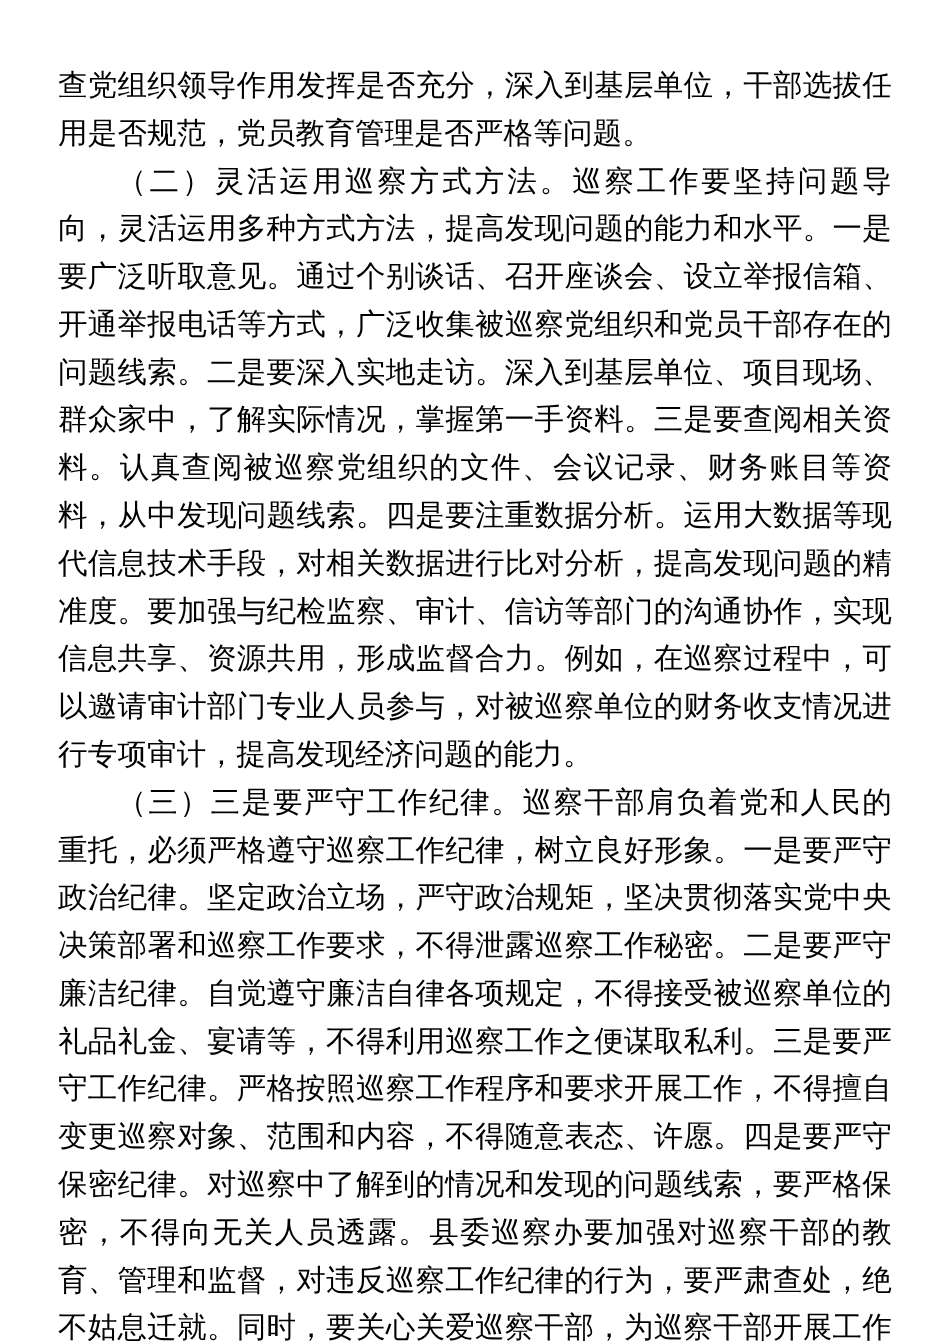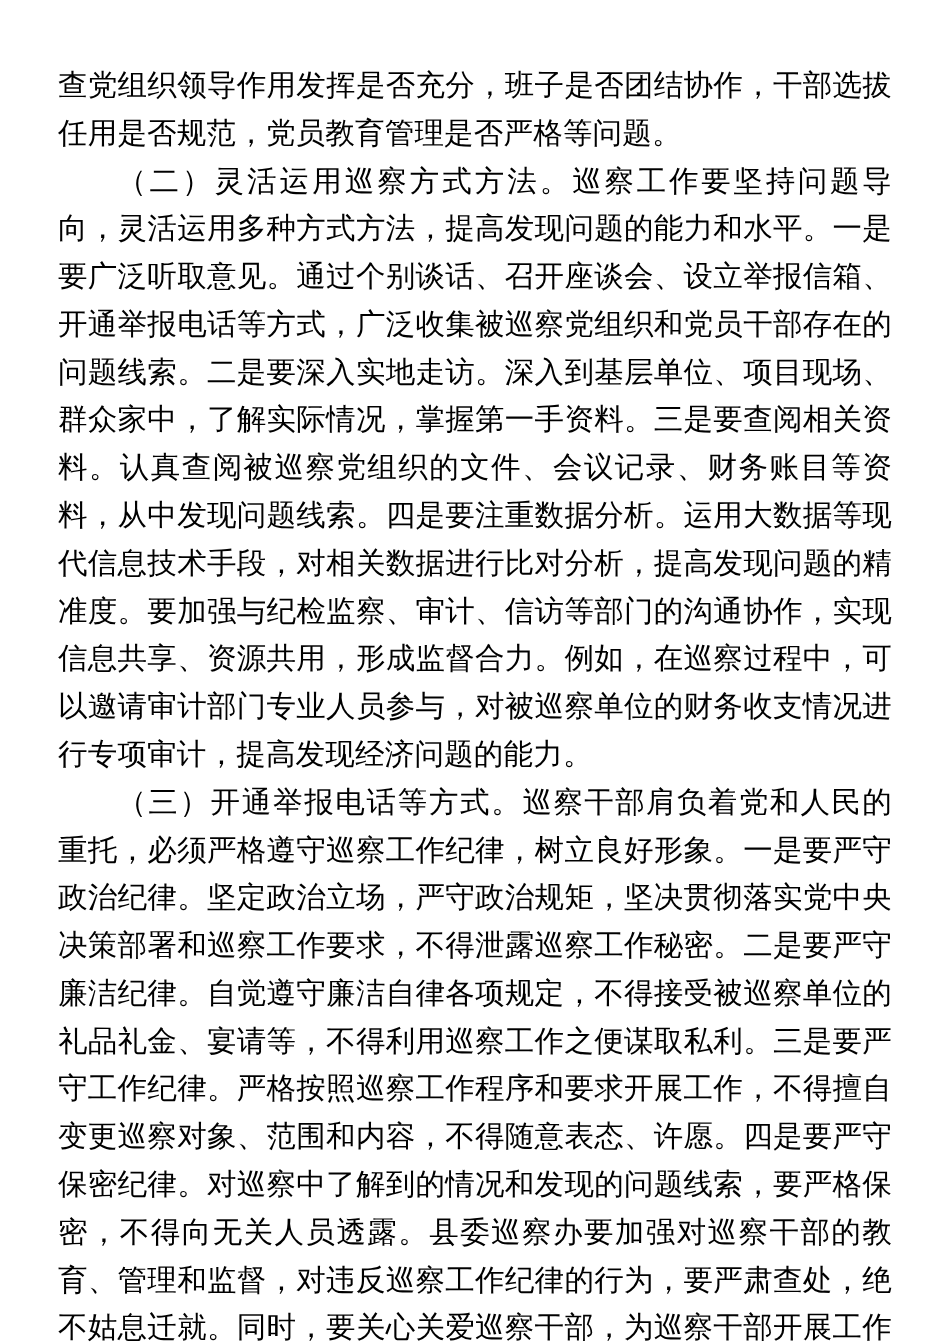--- a/index.html
+++ b/index.html
@@ -41,25 +41,25 @@
     letter-spacing: 0.5px;
   }
 </style>
 </head>
 <body>
 
 <div class="page">
   <div class="doc-body">
 
     <p class="para">
-      <span>查党组织领导作用发挥是否充分，班子是否团结协作，干部选拔任用是否规范，党员教育管理是否严格等问题。</span>
+      <span>查党组织领导作用发挥是否充分，深入到基层单位，干部选拔任用是否规范，党员教育管理是否严格等问题。</span>
     </p>
 
     <p class="para indent">
       <span class="heading-run">（二）灵活运用巡察方式方法。</span><span>巡察工作要坚持问题导向，灵活运用多种方式方法，提高发现问题的能力和水平。一是要广泛听取意见。通过个别谈话、召开座谈会、设立举报信箱、开通举报电话等方式，广泛收集被巡察党组织和党员干部存在的问题线索。二是要深入实地走访。深入到基层单位、项目现场、群众家中，了解实际情况，掌握第一手资料。三是要查阅相关资料。认真查阅被巡察党组织的文件、会议记录、财务账目等资料，从中发现问题线索。四是要注重数据分析。运用大数据等现代信息技术手段，对相关数据进行比对分析，提高发现问题的精准度。要加强与纪检监察、审计、信访等部门的沟通协作，实现信息共享、资源共用，形成监督合力。例如，在巡察过程中，可以邀请审计部门专业人员参与，对被巡察单位的财务收支情况进行专项审计，提高发现经济问题的能力。</span>
     </p>
 
     <p class="para indent">
-      <span class="heading-run">（三）开通举报电话等方式。</span><span>巡察干部肩负着党和人民的重托，必须严格遵守巡察工作纪律，树立良好形象。一是要严守政治纪律。坚定政治立场，严守政治规矩，坚决贯彻落实党中央决策部署和巡察工作要求，不得泄露巡察工作秘密。二是要严守廉洁纪律。自觉遵守廉洁自律各项规定，不得接受被巡察单位的礼品礼金、宴请等，不得利用巡察工作之便谋取私利。三是要严守工作纪律。严格按照巡察工作程序和要求开展工作，不得擅自变更巡察对象、范围和内容，不得随意表态、许愿。四是要严守保密纪律。对巡察中了解到的情况和发现的问题线索，要严格保密，不得向无关人员透露。县委巡察办要加强对巡察干部的教育、管理和监督，对违反巡察工作纪律的行为，要严肃查处，绝不姑息迁就。同时，要关心关爱巡察干部，为巡察干部开展工作创造良好条件。</span>
+      <span class="heading-run">（三）三是要严守工作纪律。</span><span>巡察干部肩负着党和人民的重托，必须严格遵守巡察工作纪律，树立良好形象。一是要严守政治纪律。坚定政治立场，严守政治规矩，坚决贯彻落实党中央决策部署和巡察工作要求，不得泄露巡察工作秘密。二是要严守廉洁纪律。自觉遵守廉洁自律各项规定，不得接受被巡察单位的礼品礼金、宴请等，不得利用巡察工作之便谋取私利。三是要严守工作纪律。严格按照巡察工作程序和要求开展工作，不得擅自变更巡察对象、范围和内容，不得随意表态、许愿。四是要严守保密纪律。对巡察中了解到的情况和发现的问题线索，要严格保密，不得向无关人员透露。县委巡察办要加强对巡察干部的教育、管理和监督，对违反巡察工作纪律的行为，要严肃查处，绝不姑息迁就。同时，要关心关爱巡察干部，为巡察干部开展工作创造良好条件。</span>
     </p>
 
   </div>
 </div>
 
 </body></html>

